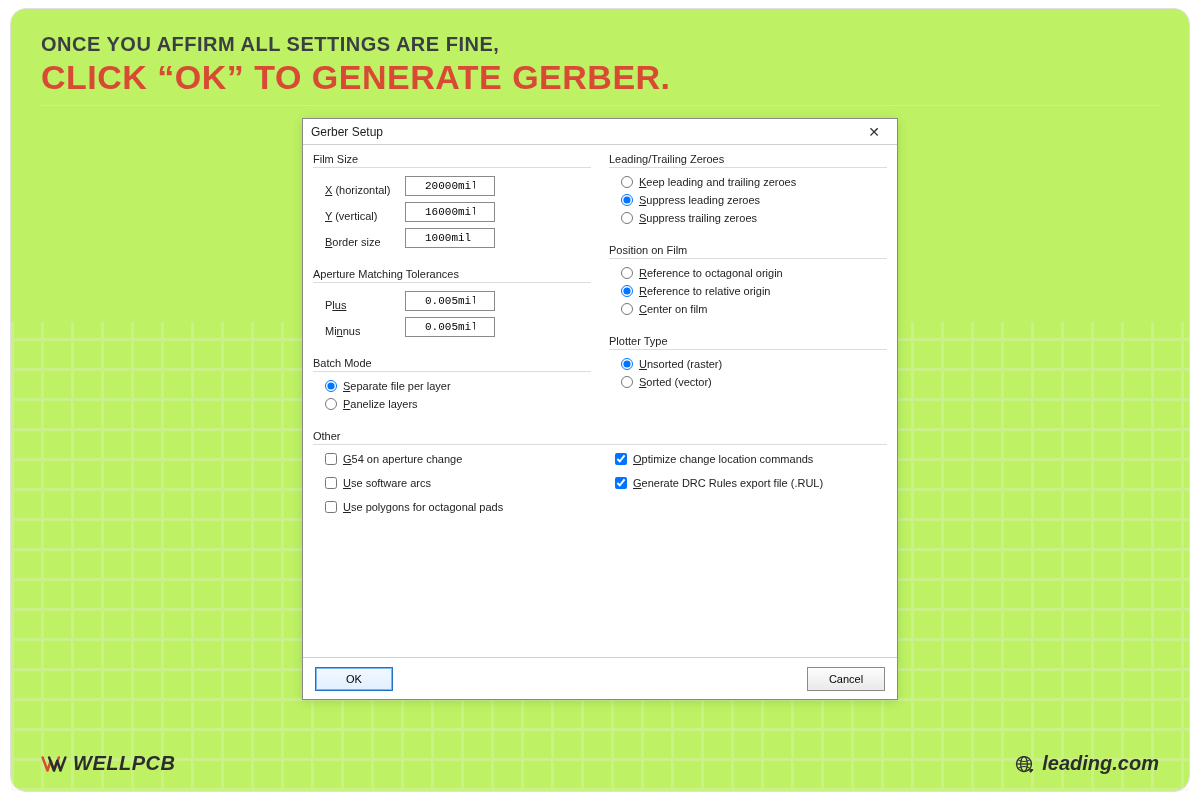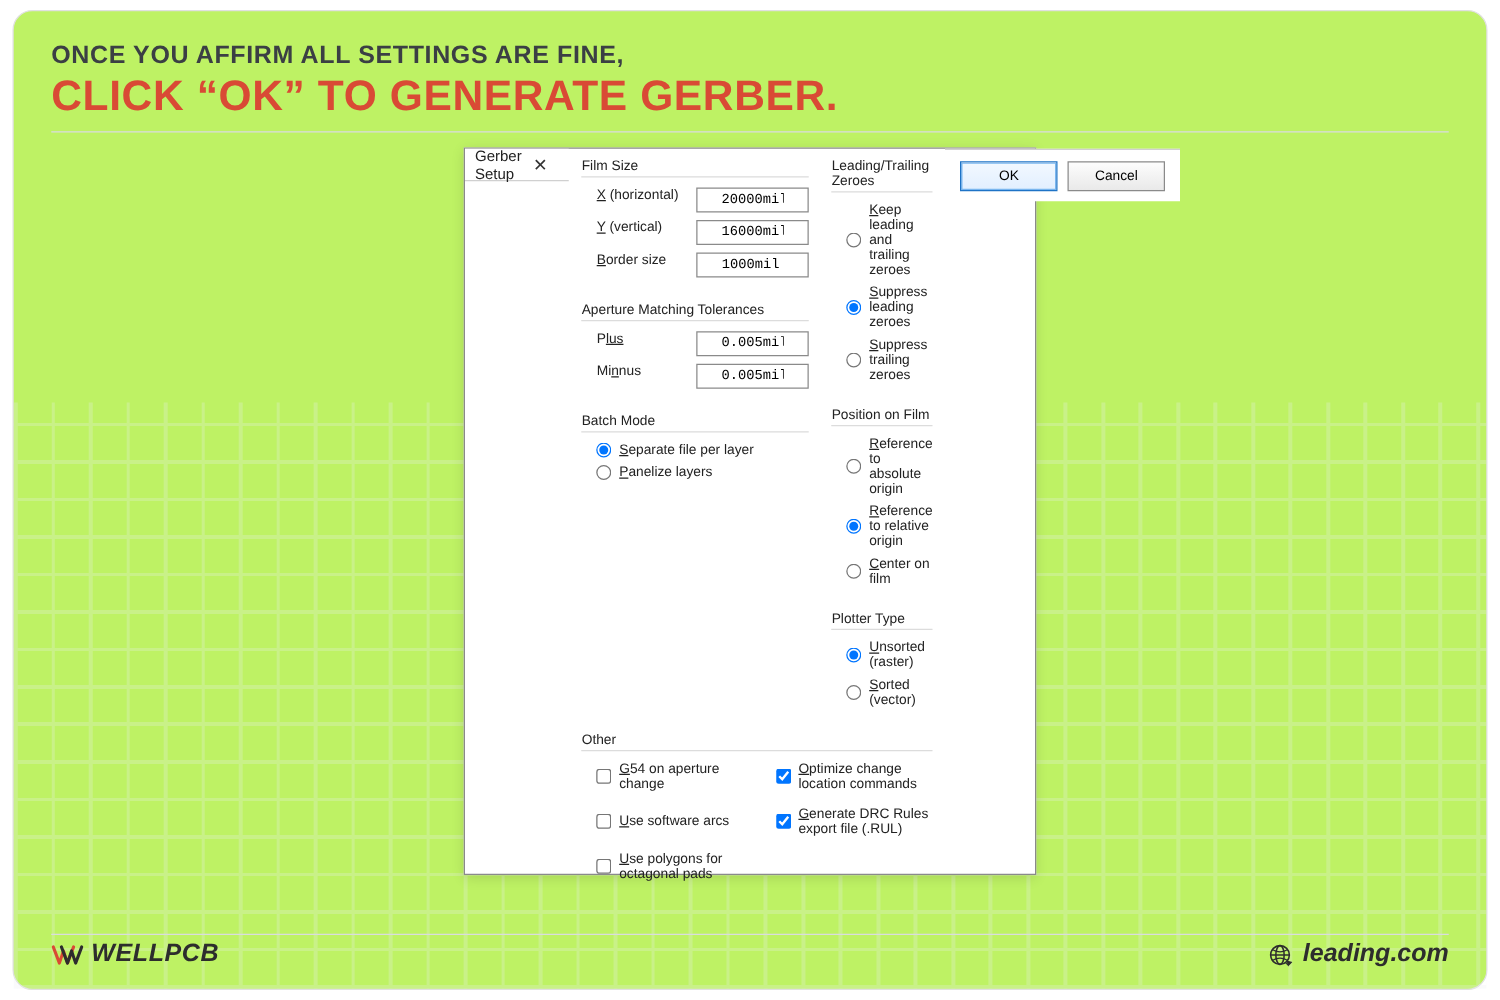--- a/index.html
+++ b/index.html
@@ -52,26 +52,26 @@
   }
 
   .dialog-wrap {
     z-index: 1;
     flex: 1;
     display: flex;
     justify-content: center;
     align-items: flex-start;
   }
   .dialog {
-    width: 458px;
+    width: 596px;
     height: 582px;
     border: 1px solid #8a8a8a;
     background: #fff;
     display: flex;
-    flex-direction: row;
+    flex-direction: column;
     font-size: 11px;
     color: #222;
     box-shadow: 0 2px 10px rgba(0,0,0,.12);
   }
   .titlebar {
     height: 26px;
     display: flex;
     align-items: center;
     padding: 0 8px;
     border-bottom: 1px solid #d0d0d0;
@@ -124,21 +124,21 @@
     font-size: 11px;
     color: #222;
     margin-bottom: 2px;
   }
   .group-body {
     border-top: 1px solid #dcdcdc;
     padding: 8px 0 6px 12px;
   }
   .form-row {
     display: flex;
-    align-items: flex-start;
+    align-items: flex-end;
     margin-bottom: 6px;
   }
   .form-row .lbl {
     width: 80px;
     font-size: 11px;
   }
   .form-row .lbl .mnemo { text-decoration: underline; }
   .txt {
     width: 90px;
     height: 20px;
@@ -193,21 +193,21 @@
   .btn.primary {
     border: 1px solid #1e73c6;
     box-shadow: inset 0 0 0 1px #7ab6ef;
     background: linear-gradient(#f2f8ff,#e2efff);
   }
 
   .footer {
     z-index: 1;
     border-top: 1px solid #d9dcdf;
     margin-top: 10px;
-    padding-top: 4px;
+    padding-top: 22px;
     display: flex;
     align-items: center;
     justify-content: space-between;
     font-size: 20px;
     font-weight: 800;
   }
   .brand { display: flex; align-items: center; gap: 6px; color: #2d2d2d; font-style: italic; letter-spacing: .5px; }
   .brand-logo {
     width: 26px; height: 22px; display: inline-block;
   }
@@ -305,21 +305,21 @@
                   <span><span class="mnemo">S</span><span>uppress trailing zeroes</span></span>
                 </label>
               </div>
             </div>
 
             <div class="group">
               <div class="group-head">Position on Film</div>
               <div class="group-body">
                 <label class="opt-row">
                   <input type="radio" name="pos" style="">
-                  <span><span class="mnemo">R</span><span>eference to absolute origin</span></span>
+                  <span><span class="mnemo">R</span><span>eference to octagonal origin</span></span>
                 </label>
                 <label class="opt-row">
                   <input type="radio" name="pos" checked="" style="">
                   <span><span class="mnemo">R</span><span>eference to relative origin</span></span>
                 </label>
                 <label class="opt-row">
                   <input type="radio" name="pos" style="">
                   <span><span class="mnemo">C</span><span>enter on film</span></span>
                 </label>
               </div>

